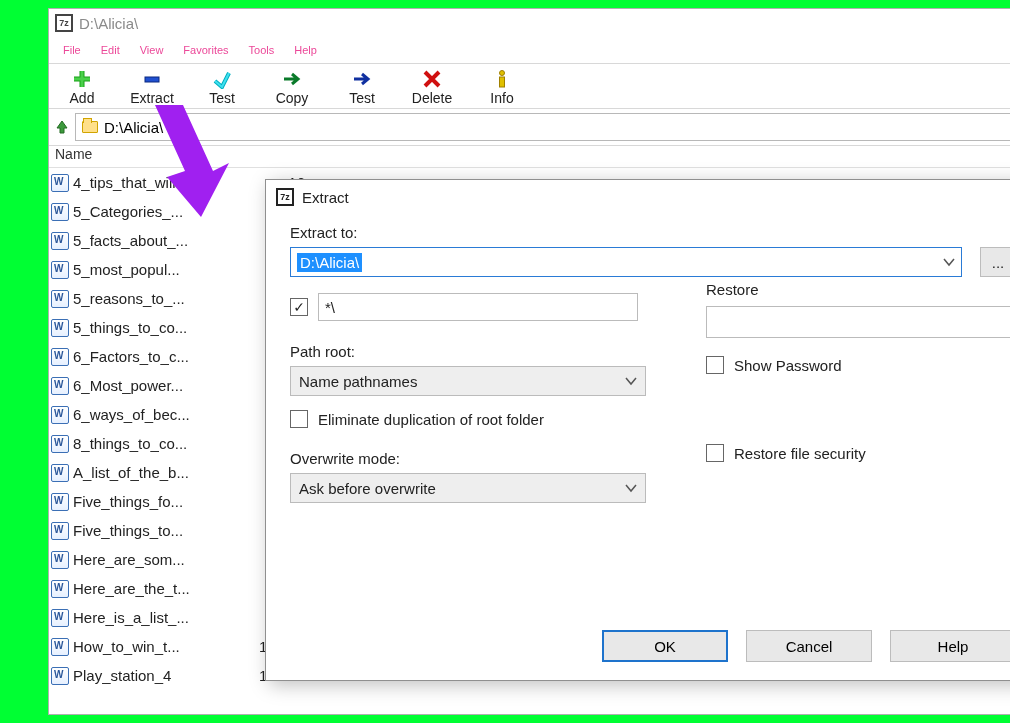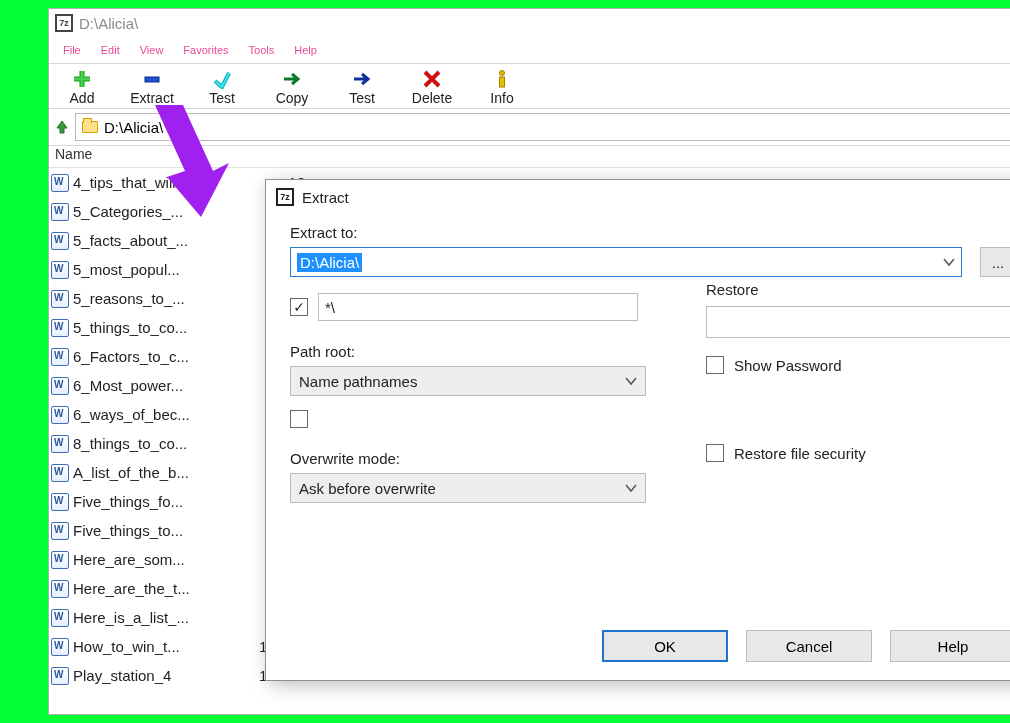--- a/index.html
+++ b/index.html
@@ -337,20 +337,21 @@
             <div class="select">
               <span>Name pathnames</span>
               <span class="dd">
                 <svg width="12" height="12">
                     <path d="M1 3 L6 9 L11 3" fill="none" stroke="#555" stroke-width="1.5"></path>
                   </svg>
               </span>
             </div>
             <div class="chkrow" style="margin-top:14px">
               <span class="chkbox"></span>
+              <span>Eliminate duplication of root folder</span>
             </div>
           </div>
 
           <div class="section">
             <div class="lbl">Overwrite mode:</div>
             <div class="select">
               <span>Ask before overwrite</span>
               <span class="dd">
                 <svg width="12" height="12">
                     <path d="M1 3 L6 9 L11 3" fill="none" stroke="#555" stroke-width="1.5"></path>

